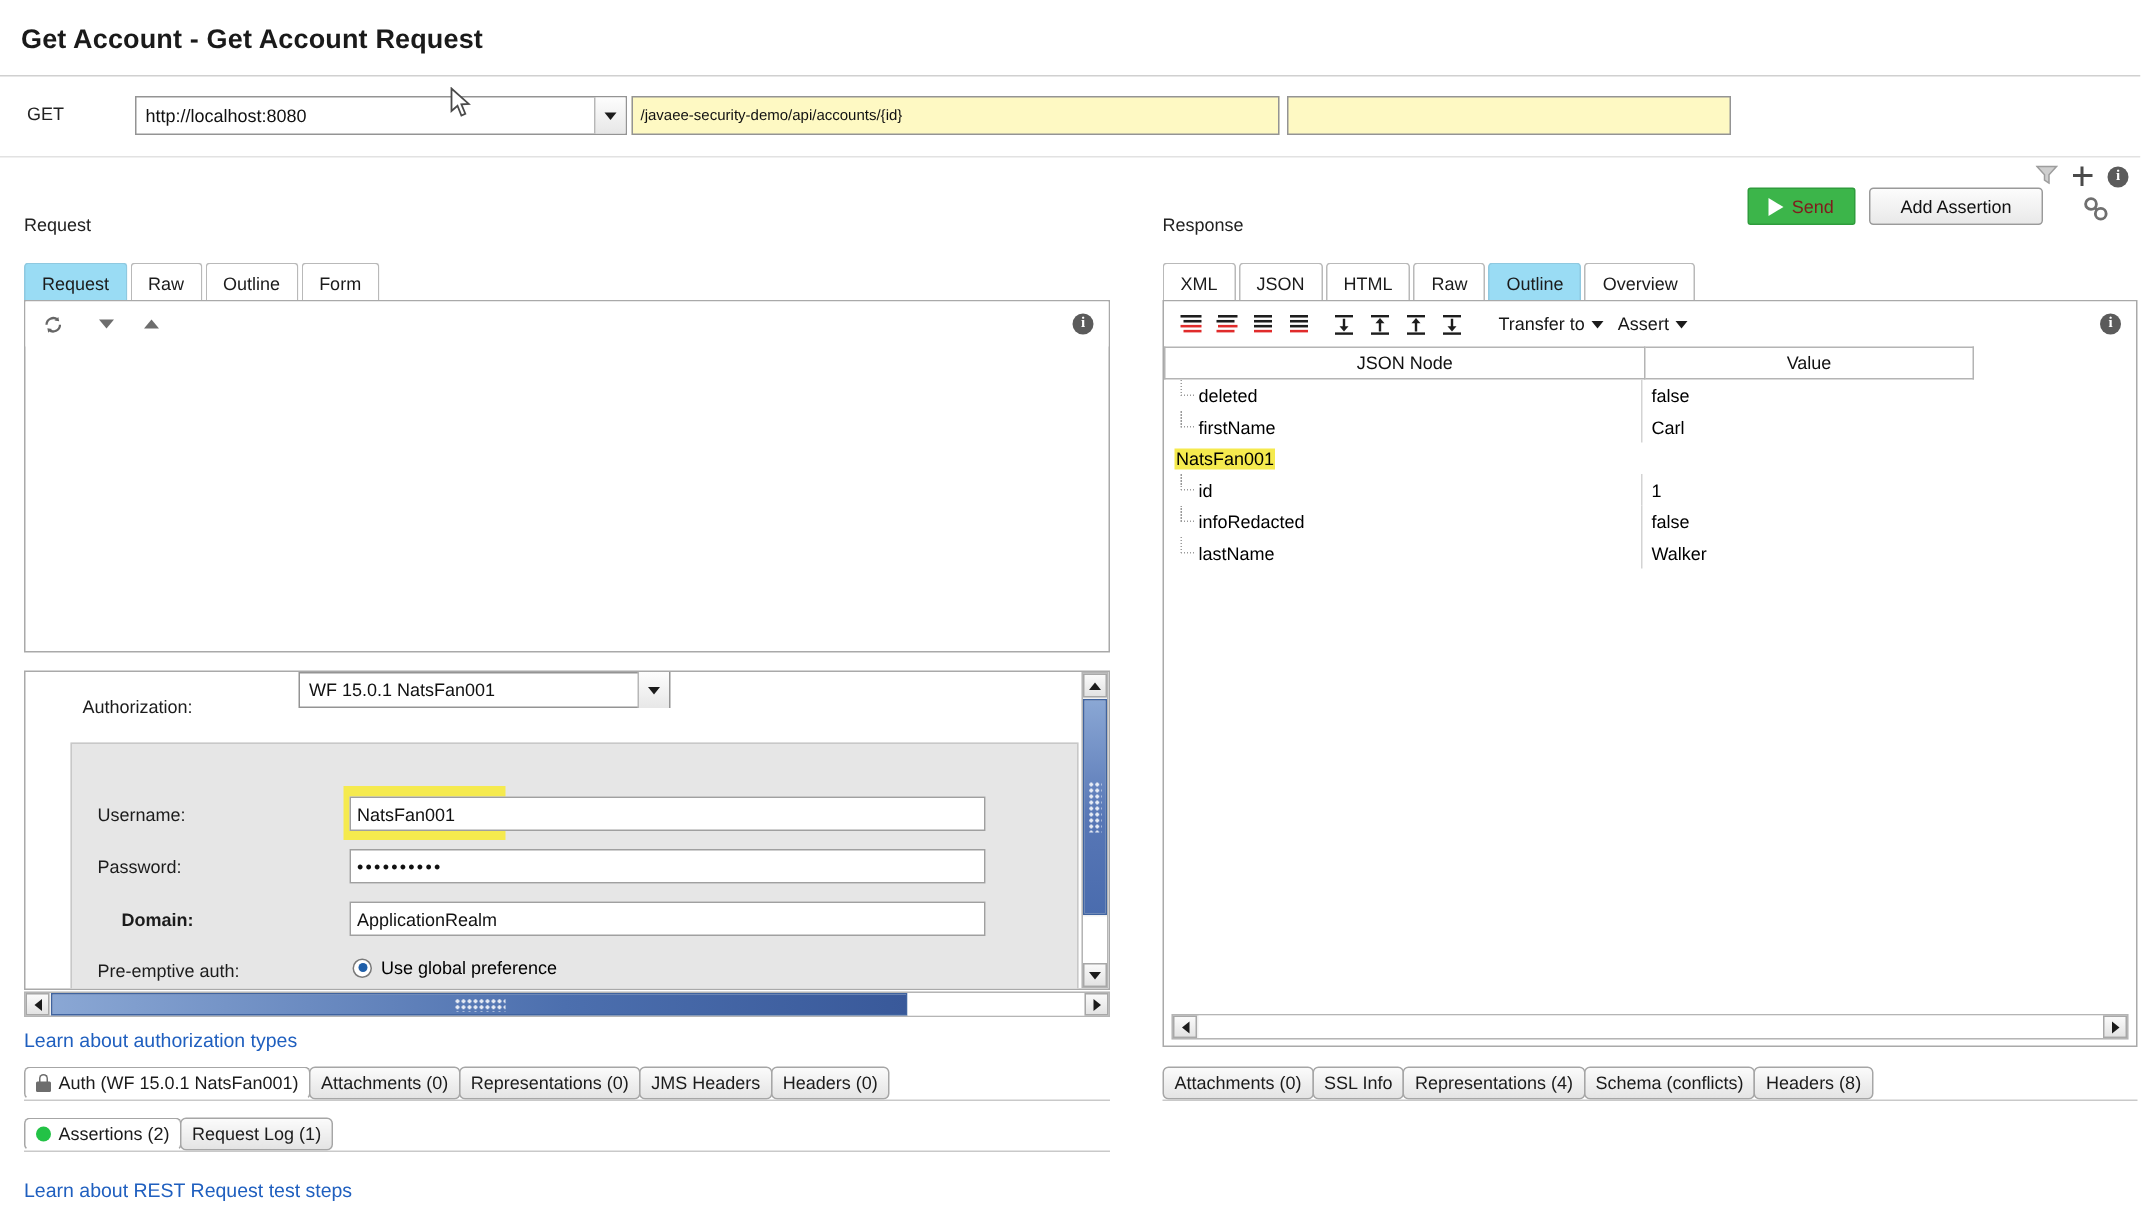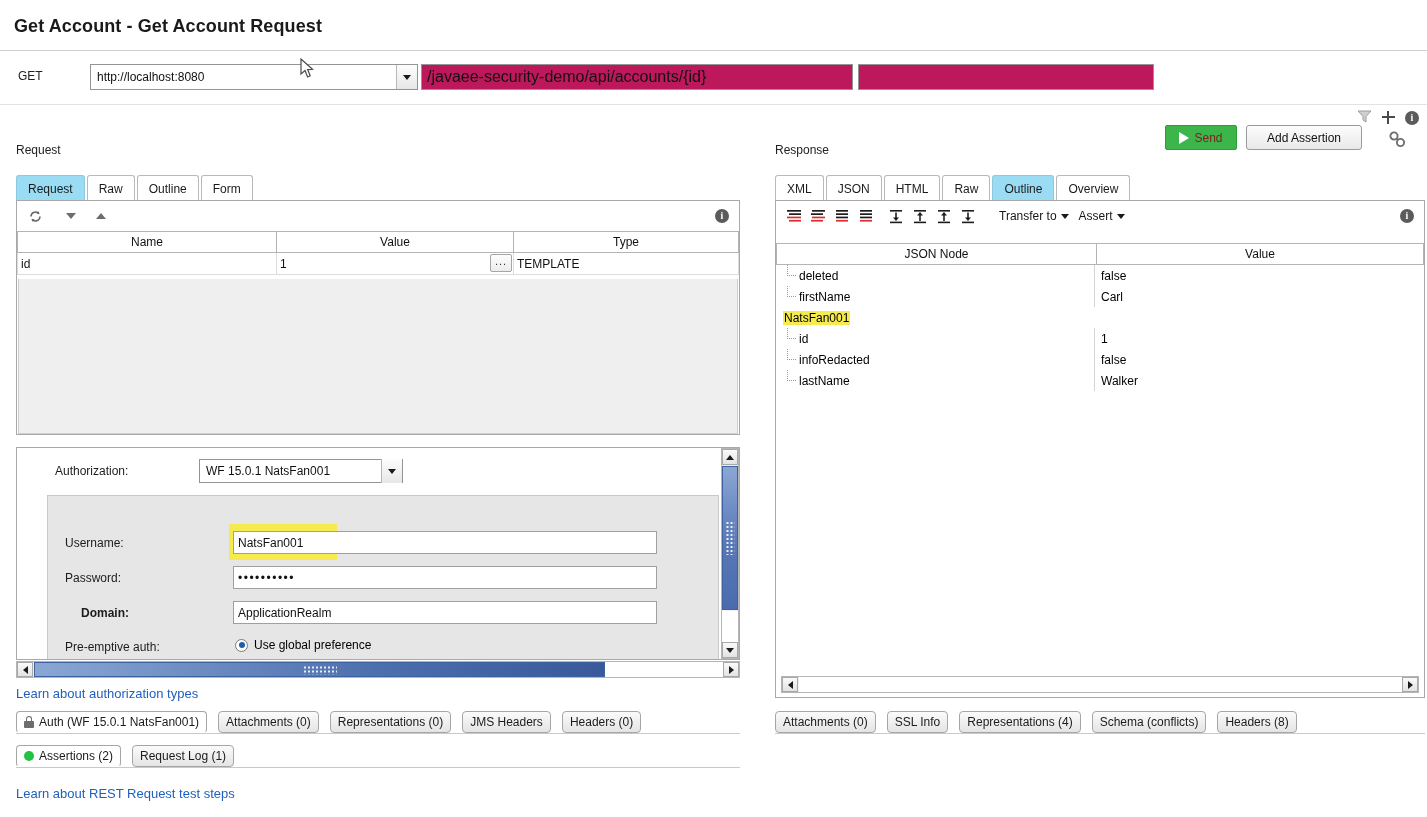--- a/index.html
+++ b/index.html
@@ -48,23 +48,23 @@
     border-left: 4px solid transparent; border-right: 4px solid transparent;
     border-top: 5px solid #1b1b1b;
   }
   .tri-up {
     width: 0; height: 0;
     border-left: 4px solid transparent; border-right: 4px solid transparent;
     border-bottom: 5px solid #1b1b1b;
   }
   .txtfield {
     position: absolute; top: 4px; height: 26px;
-    border: 1px solid #949494; background: #be185d;
+    border: 1px solid #949494; background: #fef9c3;
     display: flex; align-items: center;
-    padding-left: 5px; font-size: 16px; color: #111;
+    padding-left: 5px; font-size: 10px; color: #111;
     white-space: nowrap; overflow: hidden;
   }
   #f-resource { left: 421px; width: 432px; }
   #f-query    { left: 858px; width: 296px; }
 
   .send-btn {
     position: absolute; left: 1165px; top: 65px; width: 72px; height: 25px;
     background: #3cb54a; border: 1px solid #2f9c3c; border-radius: 2px;
     display: flex; align-items: center; justify-content: center; gap: 5px;
     color: #7f1d1d; font-size: 12px; cursor: pointer;
@@ -224,21 +224,21 @@
     background-image: radial-gradient(circle, rgba(255,255,255,.85) 45%, transparent 46%);
     background-size: 4px 4px;
   }
   .grip.vert { width: 9px; height: 34px; }
   .sb-track-white { position: absolute; background: #ffffff; }
 
   
   .link { position: absolute; font-size: 13px; color: #1f5fbf; cursor: pointer; }
 
   
-  .btabstrip { position: absolute; display: flex; align-items: flex-start; gap: 12px; }
+  .btabstrip { position: absolute; display: flex; align-items: flex-start; }
   .btab {
     height: 22px; padding: 0 7px; display: flex; align-items: center; gap: 5px;
     font-size: 12px; color: #1b1b1b; cursor: pointer;
     background: linear-gradient(#fbfbfb,#e4e4e4);
     border: 1px solid #a6a6a6;
     border-top-left-radius: 4px; border-top-right-radius: 4px;
     border-bottom-left-radius: 4px; border-bottom-right-radius: 4px;
     margin-right: -1px;
   }
   .btab.active { background: #ffffff; border-bottom-color: #ffffff; }
@@ -329,53 +329,26 @@
       </span>
       <span class="icon-btn" style="margin-left:12px;">
           <span class="chev down"></span>
         </span>
       <span class="icon-btn" style="margin-left:6px;">
           <span class="chev up"></span>
         </span>
       <span class="info-dot" style="position:absolute; right:10px; top:8px;">i</span>
     </div>
 
-    <div style="position:absolute; left:0; top:30px; width:722px; height:48px;">
-      <table class="grid">
-        <colgroup>
-            <col style="width:259px">
-            <col style="width:237px">
-            <col>
-          </colgroup>
-        <thead>
-          <tr>
-            <th>Name</th>
-            <th>Value</th>
-            <th>Type</th>
-          </tr>
-        </thead>
-        <tbody>
-          <tr>
-            <td>id</td>
-            <td class="cell-rel">
-              <span>1</span>
-              <span class="dots-btn">...</span>
-            </td>
-            <td>TEMPLATE</td>
-          </tr>
-        </tbody>
-      </table>
-      <div class="grid-empty" style="position:absolute; left:1px; top:48px; width:720px; height:155px; border:1px solid #cfcfcf; border-top:none;"></div>
-    </div>
   </div>
 
   <div class="authwrap" style="left:16px; top:447px; width:724px; height:213px;">
     <div class="auth-inner">
       <div class="auth-label" style="left:38px; top:16px;">Authorization:</div>
-      <div class="combo" style="left:182px; top:11px; width:204px; height:24px;">
+      <div class="combo" style="left:182px; top:0; width:248px; height:24px;">
         <div class="ctext">WF 15.0.1 NatsFan001</div>
         <div class="carrow">
             <div class="tri-down"></div>
           </div>
       </div>
 
       <div class="auth-group" style="left:30px; top:47px; width:672px; height:166px;"></div>
 
       <div class="auth-label" style="left:48px; top:88px;">Username:</div>
       <div style="position:absolute; left:212px; top:76px; width:108px; height:36px; background:#f5ea4e;"></div>
@@ -539,21 +512,21 @@
         <span class="menu-caret"></span>
       </span>
       <span class="menu-link">
         <span>Assert</span>
         <span class="menu-caret"></span>
       </span>
 
       <span class="info-dot" style="position:absolute; right:10px; top:8px;">i</span>
     </div>
 
-    <div style="position:absolute; left:0; top:30px; width:648px;margin-top:12px;">
+    <div style="position:absolute; left:0; top:30px; width:540px;">
       <table class="grid">
         <colgroup>
             <col style="width:320px">
             <col>
           </colgroup>
         <thead>
           <tr>
             <th>JSON Node</th>
             <th>Value</th>
           </tr>

